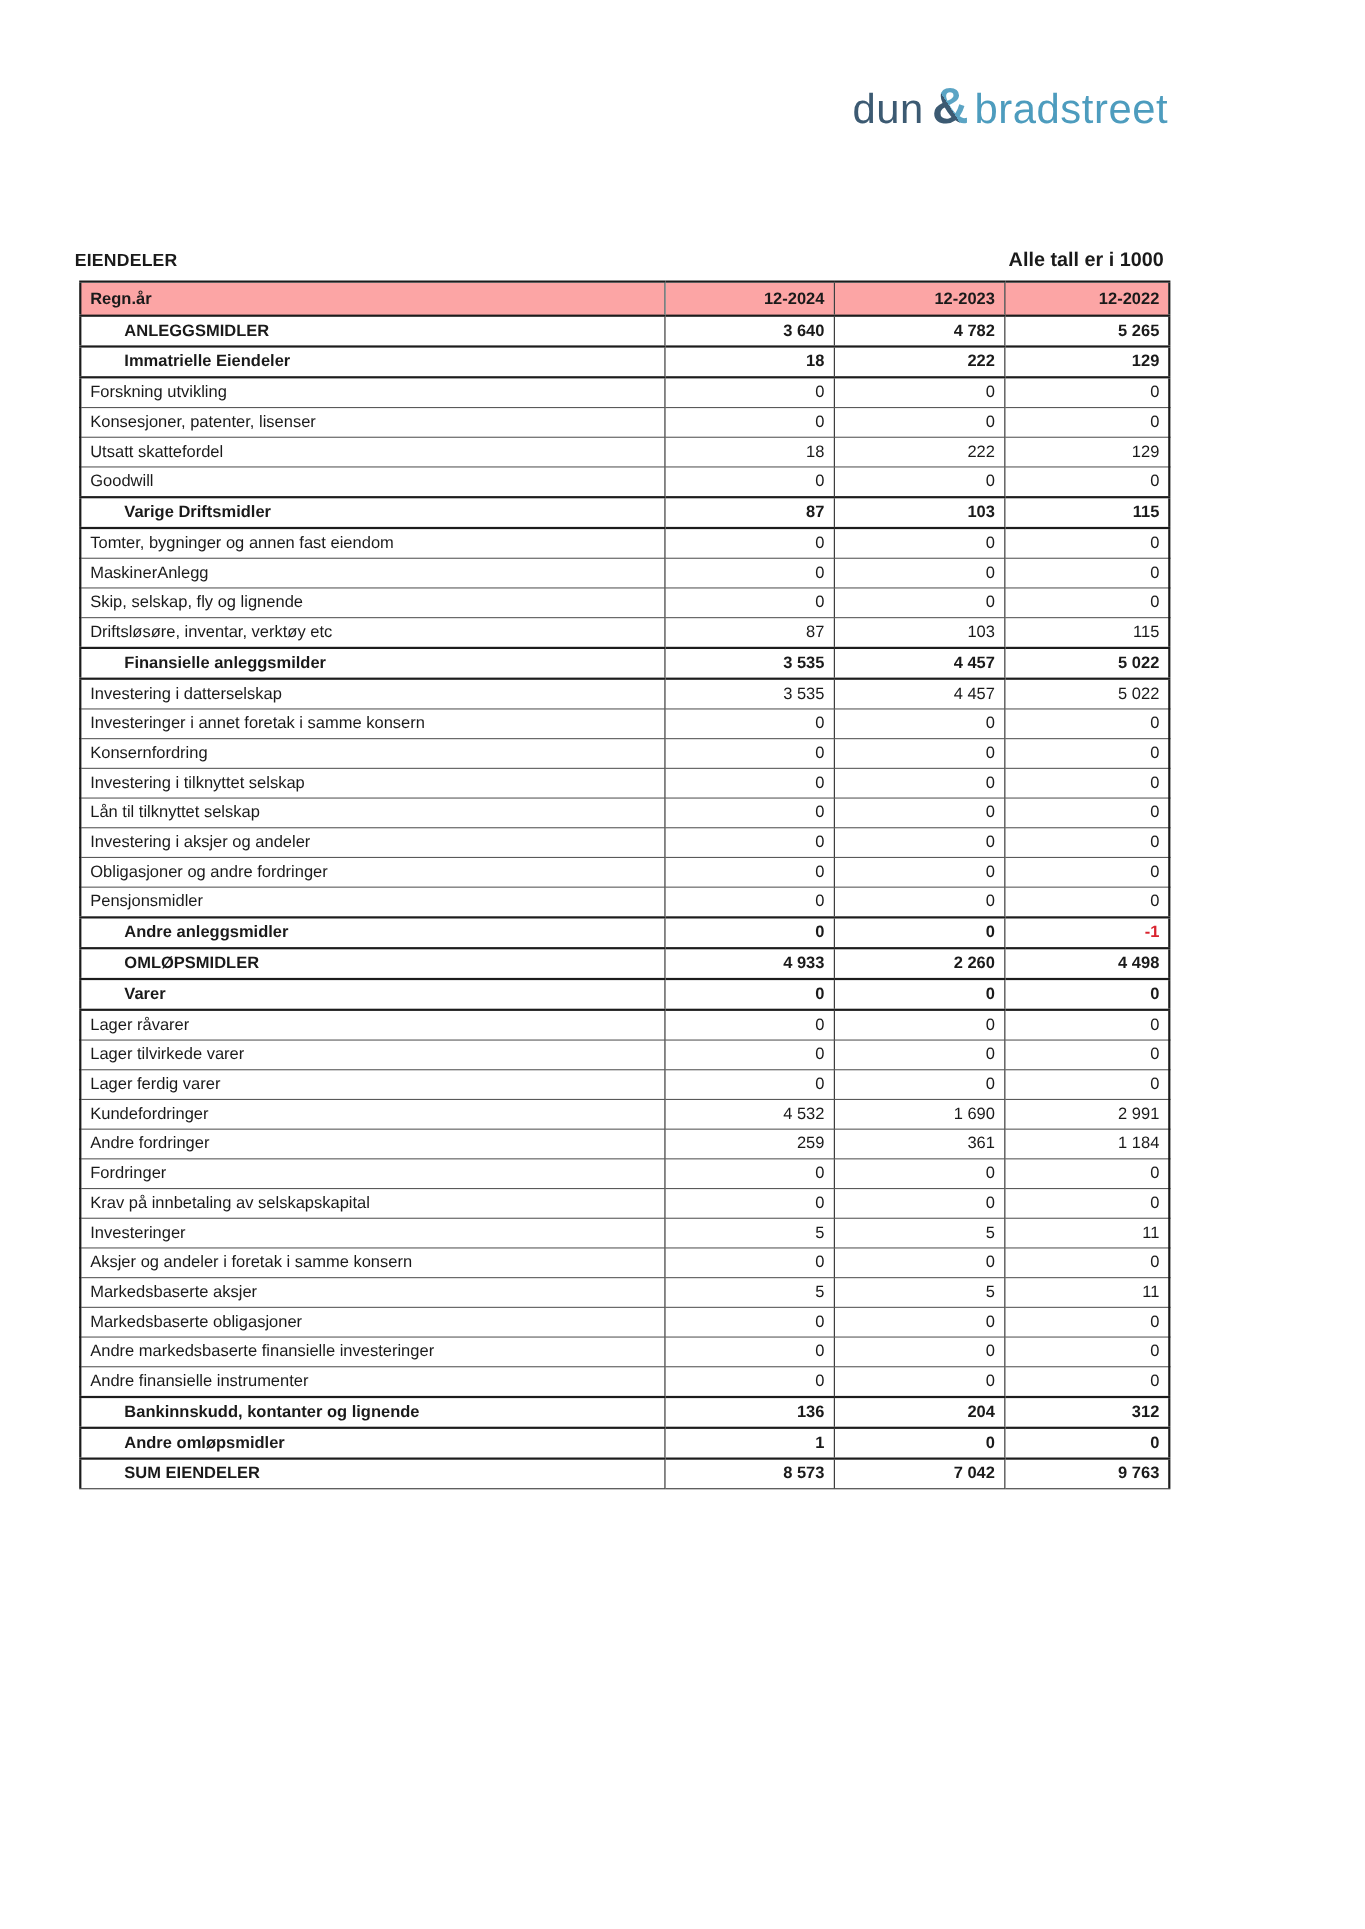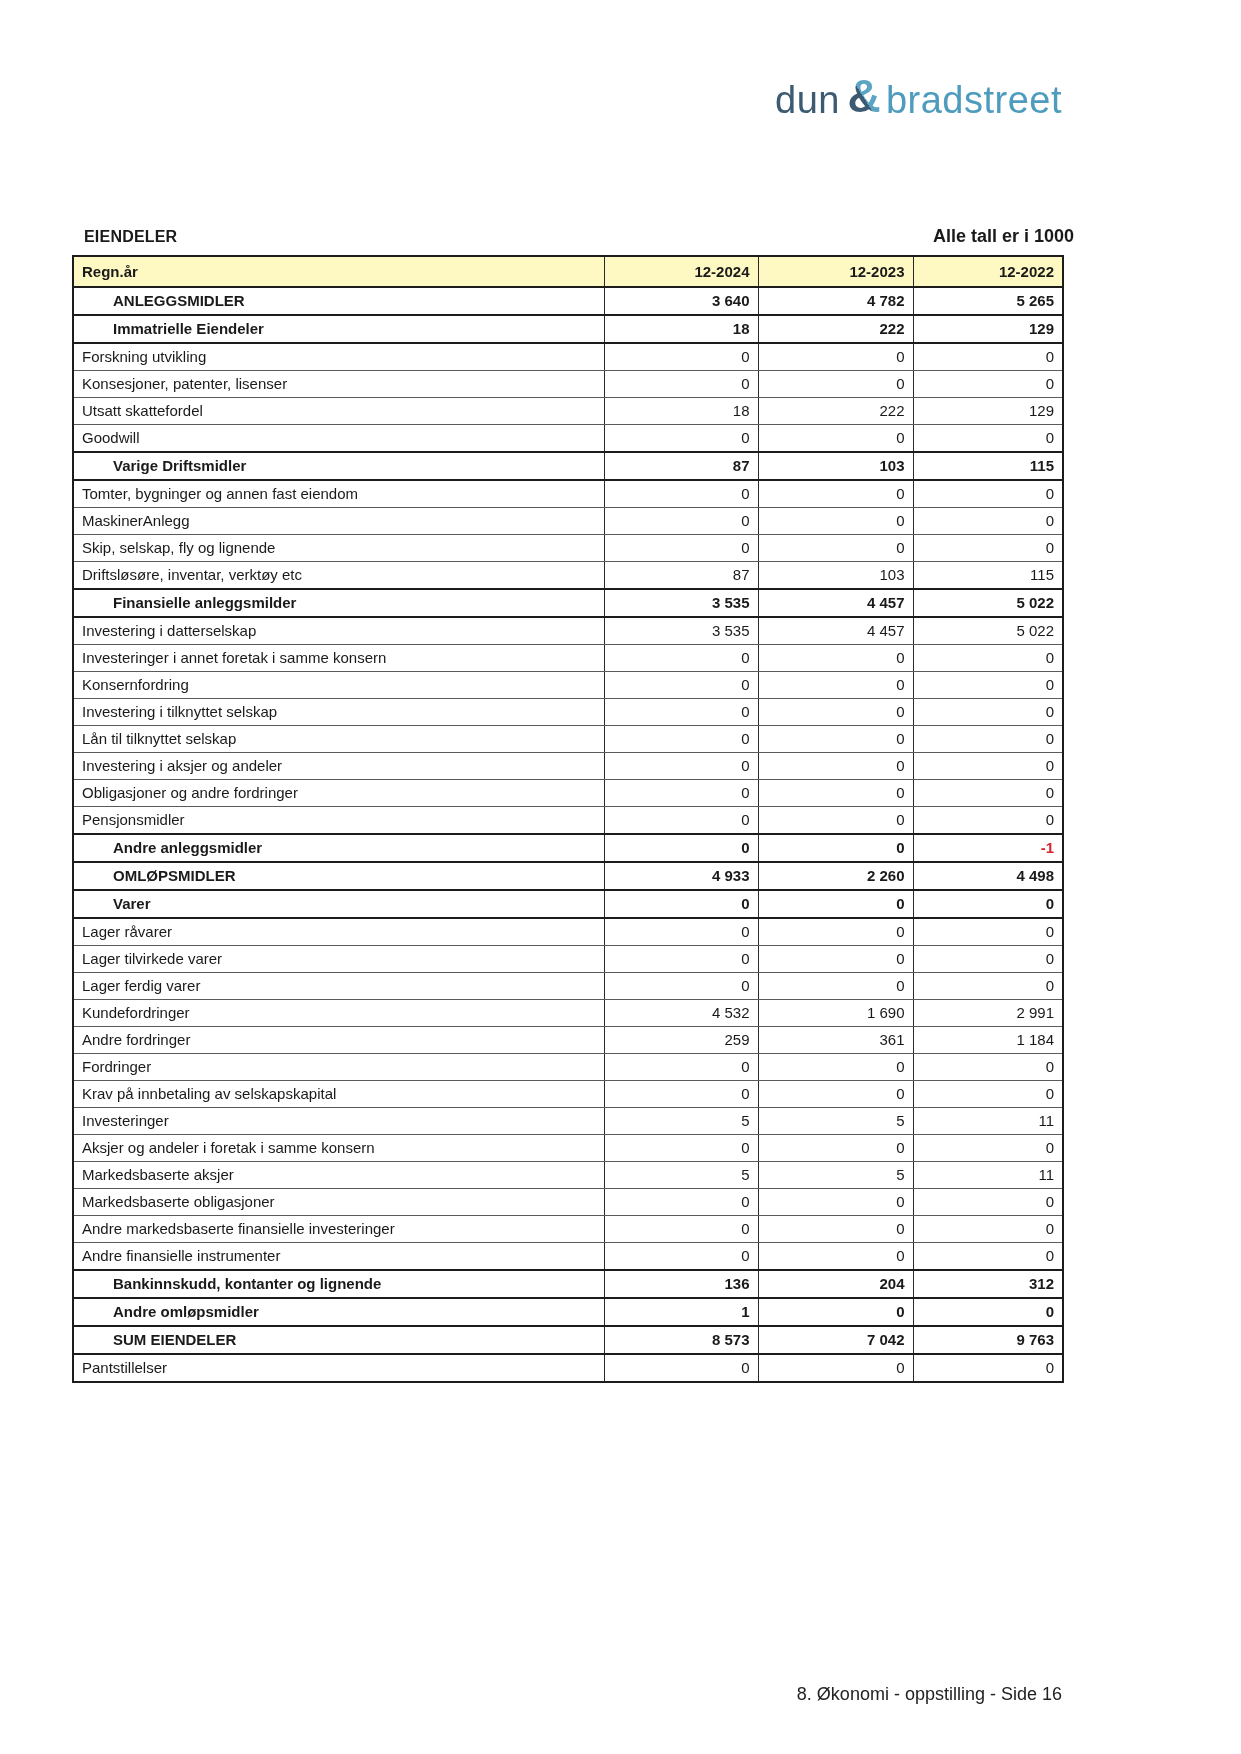--- a/index.html
+++ b/index.html
@@ -5,21 +5,21 @@
   html, body {
     margin: 0;
     padding: 0;
     background: #ffffff;
     font-family: "Liberation Sans", sans-serif;
     color: #1a1a1a;
   }
   .page {
     position: relative;
     width: 1241px;
-    height: 1754px;
+    height: 1354px;
     background: #ffffff;
     overflow: hidden;
   }
 
   
   .logo {
     position: absolute;
     top: 74px;
     right: 179px;
     display: flex;
@@ -38,21 +38,21 @@
     width: 46px;
     height: 52px;
     margin: 0 -1px 0 1px;
     display: block;
   }
 
   
   .doc-header {
     position: absolute;
     top: 226px;
-    left: 84px;
+    left: 68px;
     width: 990px;
     display: flex;
     justify-content: space-between;
     align-items: baseline;
     text-align: right;
   }
   .doc-title {
     font-size: 16px;
     font-weight: bold;
     letter-spacing: 0.2px;
@@ -85,21 +85,21 @@
     line-height: 19px;
     padding: 3px 8px 4px 8px;
     border-left: 1.5px solid #2a2a2a;
     border-right: 1.5px solid #2a2a2a;
     border-top: 1px solid #5a5a5a;
     border-bottom: 1px solid #5a5a5a;
     overflow: hidden;
     white-space: nowrap;
   }
   table.fin thead th {
-    background: #fef9c3;
+    background: #fca5a5;
     font-weight: bold;
     text-align: right;
     border-top: 2px solid #1c1c1c;
     border-bottom: 2px solid #1c1c1c;
     padding-top: 5px;
     padding-bottom: 5px;
   }
   table.fin thead th.label-col { text-align: left; }
   table.fin td.label-col { text-align: left; }
   table.fin td.num-col { text-align: right; }

